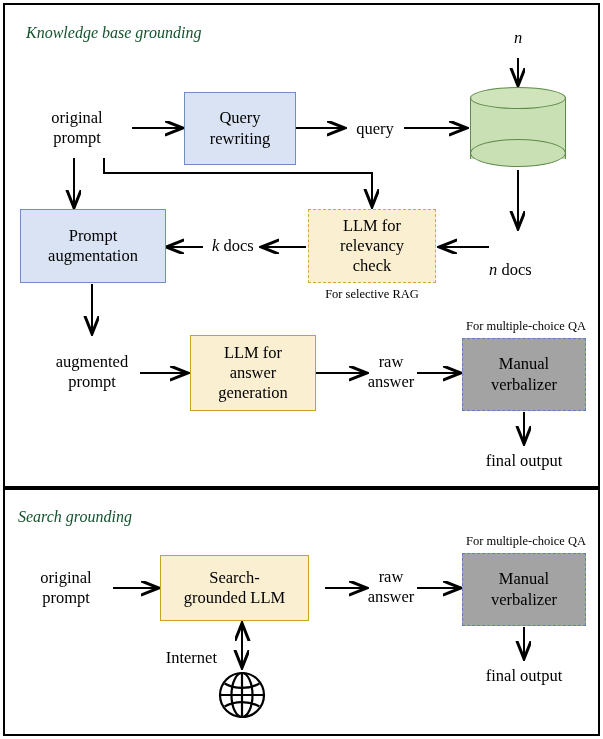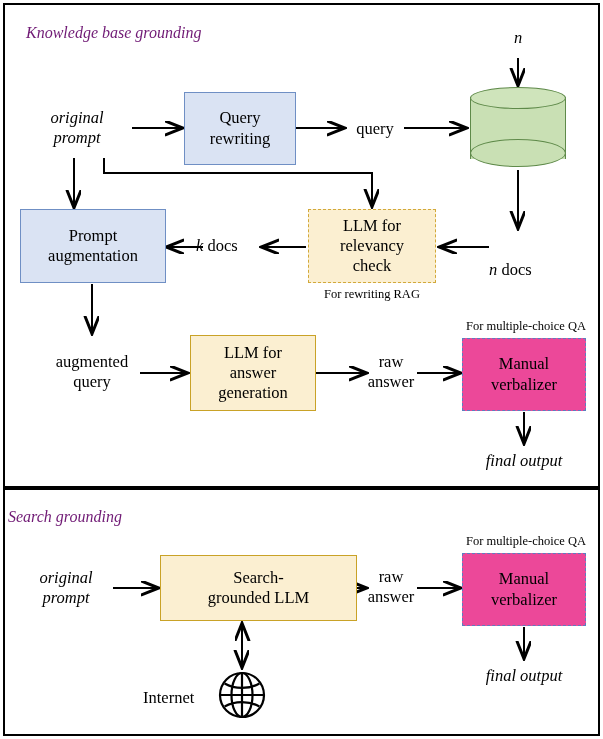--- a/index.html
+++ b/index.html
@@ -20,52 +20,52 @@
     box-sizing: border-box;
     border: 2px solid #000;
   }
   #panel-top { left: 3px; top: 3px; width: 597px; height: 485px; }
   #panel-bottom { left: 3px; top: 488px; width: 597px; height: 248px; }
 
   .section-title {
     position: absolute;
     font-style: italic;
     font-size: 16px;
-    color: #701a75;
+    color: #14532d;
     white-space: nowrap;
   }
 
   
   .box {
     position: absolute;
     box-sizing: border-box;
     display: flex;
     align-items: center;
     justify-content: center;
     text-align: center;
     font-size: 16.5px;
     line-height: 1.22;
     color: #000;
     white-space: pre-line;
   }
   .box.blue        { background: #dae3f3; border: 1.2px solid #6f8fc4; }
-  .box.blue-dashed { background: #ec4899; border: 1.8px dashed #5b7fc0; }
+  .box.blue-dashed { background: #a3a3a3; border: 1.8px dashed #5b7fc0; }
   .box.yellow      { background: #fbefd1; border: 1.2px solid #c9a227; }
   .box.yellow-dashed { background: #fbefd1; border: 1.8px dashed #d2a93a; }
 
   
   .lbl {
     position: absolute;
     font-size: 16.5px;
     line-height: 1.22;
     color: #000;
     text-align: center;
     white-space: pre-line;
   }
-  .lbl.italic { font-style: italic; }
+  .lbl.italic { }
   .lbl.small  { font-size: 12.5px; }
   .lbl.mathit { font-style: italic; }
 
   
   #kb-cylinder {
     position: absolute;
     left: 470px; top: 87px;
     width: 96px; height: 82px;
   }
   #kb-cylinder .cyl-body {
@@ -193,60 +193,60 @@
     <div class="cyl-top"></div>
   </div>
 
   <div class="lbl" style="left:489px; top:236px; width:66px; text-align:left;margin-top:24px;"><i>n</i>&nbsp;docs</div>
 
   <div class="box yellow-dashed" style="left:308px; top:209px; width:128px; height:74px;">
     <span>LLM for
 relevancy
 check</span>
   </div>
-  <div class="lbl small" style="left:304px; top:287px; width:136px;">For rewriting RAG</div>
-
-  <div class="lbl" style="left:196px; top:236px; width:62px; text-align:left;"><i>k</i>&nbsp;docs</div>
+  <div class="lbl small" style="left:304px; top:287px; width:136px;">For selective RAG</div>
+
+  <div class="lbl" style="left:212px; top:236px; width:62px; text-align:left;"><i>k</i>&nbsp;docs</div>
 
   <div class="box blue" style="left:20px; top:209px; width:146px; height:74px;">
     <span>Prompt
 augmentation</span>
   </div>
 
   <div class="lbl" style="left:28px; top:352px; width:128px;">augmented
-query</div>
+prompt</div>
 
   <div class="box yellow" style="left:190px; top:335px; width:126px; height:76px;">
     <span>LLM for
 answer
 generation</span>
   </div>
 
   <div class="lbl" style="left:356px; top:352px; width:70px;">raw
 answer</div>
 
   <div class="lbl small" style="left:456px; top:319px; width:140px;">For multiple-choice QA</div>
   <div class="box blue-dashed" style="left:462px; top:338px; width:124px; height:73px;">
     <span>Manual
 verbalizer</span>
   </div>
 
   <div class="lbl italic" style="left:462px; top:451px; width:124px;">final output</div>
 
-  <div class="section-title" style="left:8px; top:508px;">Search grounding</div>
+  <div class="section-title" style="left:18px; top:508px;">Search grounding</div>
 
   <div class="lbl italic" style="left:18px; top:568px; width:96px;">original
 prompt</div>
 
-  <div class="box yellow" style="left:160px; top:555px; width:197px; height:66px;">
+  <div class="box yellow" style="left:160px; top:555px; width:149px; height:66px;">
     <span>Search-
 grounded LLM</span>
   </div>
 
-  <div class="lbl" style="left:143px; top:688px; width:74px; text-align:left;">Internet</div>
+  <div class="lbl" style="left:143px; top:648px; width:74px; text-align:right;">Internet</div>
 
   <svg id="globe-icon" viewBox="0 0 48 48">
     <g fill="none" stroke="#000" stroke-width="2.2">
       <circle cx="24" cy="24" r="22"></circle>
       <ellipse cx="24" cy="24" rx="10.5" ry="22"></ellipse>
       <line x1="24" y1="2" x2="24" y2="46"></line>
       <line x1="2" y1="24" x2="46" y2="24"></line>
       <path d="M6.6,12.5 C11.6,15.4 17.5,16.9 24,16.9 C30.5,16.9 36.4,15.4 41.4,12.5"></path>
       <path d="M6.6,35.5 C11.6,32.6 17.5,31.1 24,31.1 C30.5,31.1 36.4,32.6 41.4,35.5"></path>
     </g>

